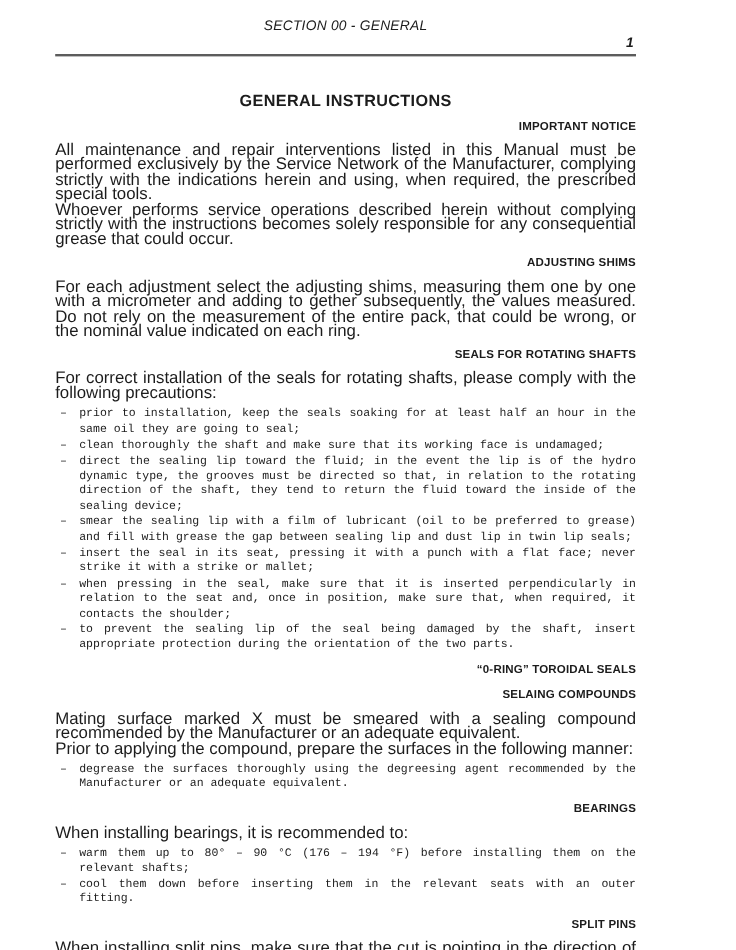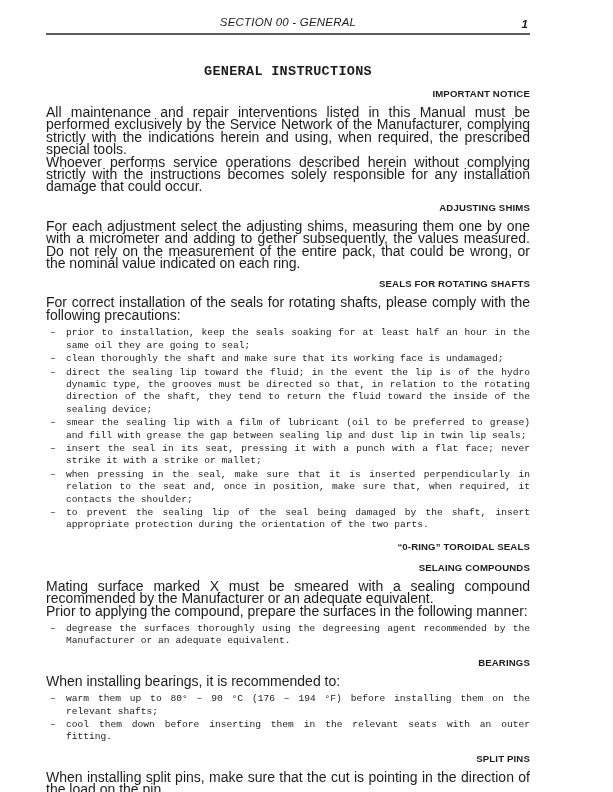--- a/index.html
+++ b/index.html
@@ -22,21 +22,21 @@
     background:var(--bg);
   }
   .content{
     position:absolute;
     left:46px;top:0;
     width:484px;
   }
   .doc-header{
     position:relative;
     padding-top:16px;
-    padding-bottom:4px;
+    padding-bottom:16px;
     border-bottom:2px solid var(--rule);
   }
   .header-title{
     text-align:center;
     font-style:italic;
     font-size:11.5px;
     line-height:13px;
     letter-spacing:0.2px;
   }
   .header-page-num{
@@ -47,21 +47,20 @@
     font-size:11.5px;
     line-height:13px;
   }
   h1.page-title{
     margin:29px 0 4px 0;
     text-align:center;
     font-size:13.5px;
     line-height:15px;
     font-weight:bold;
     letter-spacing:0.3px;
-    font-family:Liberation Mono, monospace;
   }
   section{margin:0;}
   h2.sec-heading{
     margin:9px 0 6px 0;
     text-align:right;
     font-size:9.6px;
     line-height:12px;
     font-weight:bold;
     letter-spacing:0.15px;
   }
@@ -100,21 +99,21 @@
     <header class="doc-header">
       <div class="header-title">SECTION 00 - GENERAL</div>
       <div class="header-page-num">1</div>
     </header>
 
     <h1 class="page-title">GENERAL INSTRUCTIONS</h1>
 
     <section>
       <h2 class="sec-heading">IMPORTANT NOTICE</h2>
       <p class="body-text">All maintenance and repair interventions listed in this Manual must be performed exclusively by the Service Network of the Manufacturer, complying strictly with the indications herein and using, when required, the prescribed special tools.</p>
-      <p class="body-text">Whoever performs service operations described herein without complying strictly with the instructions becomes solely responsible for any installation damage that could occur.</p>
+      <p class="body-text">Whoever performs service operations described herein without complying strictly with the instructions becomes solely responsible for any consequential grease that could occur.</p>
     </section>
 
     <section>
       <h2 class="sec-heading">ADJUSTING SHIMS</h2>
       <p class="body-text">For each adjustment select the adjusting shims, measuring them one by one with a micrometer and adding to gether subsequently, the values measured. Do not rely on the measurement of the entire pack, that could be wrong, or the nominal value indicated on each ring.</p>
     </section>
 
     <section>
       <h2 class="sec-heading">SEALS FOR ROTATING SHAFTS</h2>
       <p class="body-text">For correct installation of the seals for rotating shafts, please comply with the following precautions:</p>

